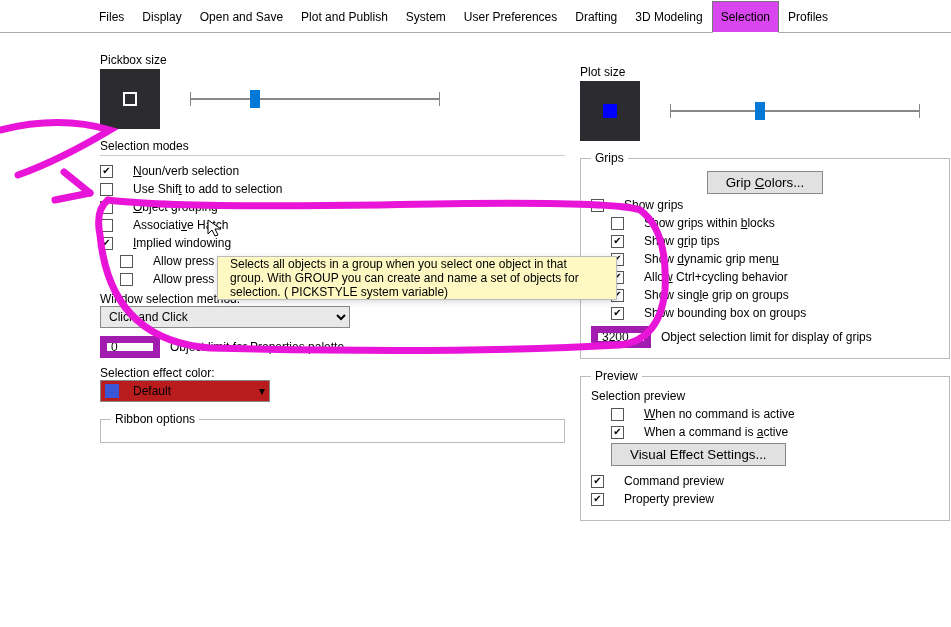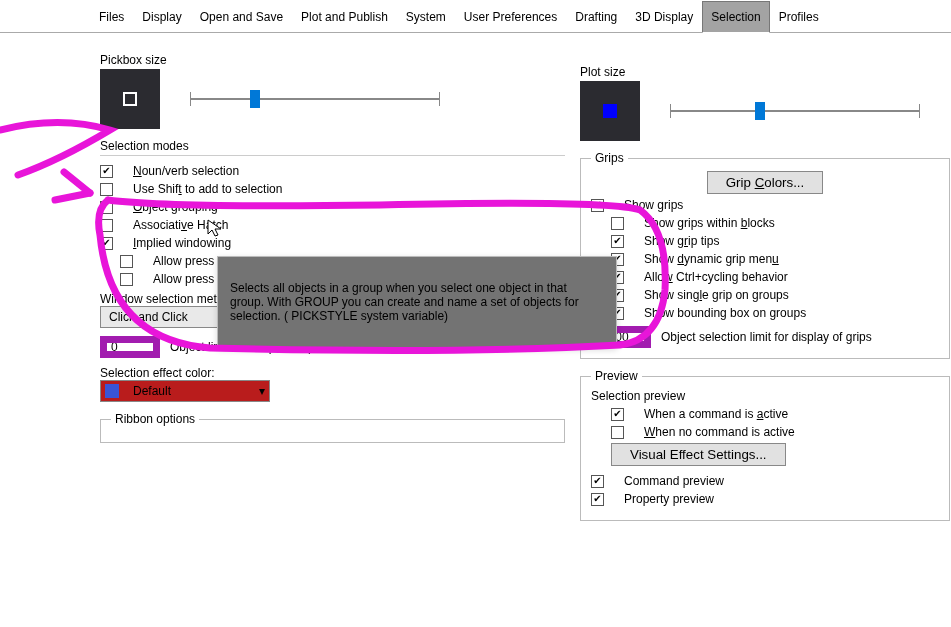--- a/index.html
+++ b/index.html
@@ -24,21 +24,21 @@
   .tab {
     padding: 8px 8px;
     cursor: pointer;
     position: relative;
     top: 1px;
     border: 1px solid transparent;
   }
   .tab.active {
     border: 1px solid #777;
     border-bottom: 1px solid #fff;
-    background: #a3a3a3;
+    background: #d946ef;
   }
   .panelarea {
     position: relative;
     padding: 0 0 0 0;
   }
   .leftcol {
     position: absolute;
     left: 100px;
     top: 16px;
     width: 465px;
@@ -87,43 +87,43 @@
   .sel-wide{width:250px;height:22px;background:#e9e9e9;border:1px solid #888;}
   .sel-med{width:170px;height:22px;background:#b91c1c;border:1px solid #888;}
   .tinput{width:60px;height:22px;}
   .btn {
     background:#e1e1e1;border:1px solid #888;padding:3px 18px;cursor:pointer;
   }
   .tooltip {
     position:absolute;
     left:217px; top:256px;
     width:400px;
-    background:#737373;border:1px solid #bbb;
-    padding:24px 12px;
+    background:#fef9c3;border:1px solid #bbb;
+    padding:0 12px;
     box-shadow:0 2px 6px rgba(0,0,0,.15);
     z-index:50;
   }
   .annot-svg{
     position:absolute;left:0;top:0;pointer-events:none;z-index:100;
   }
   .color-swatch{width:14px;height:14px;background:#3a55d6;display:inline-block;vertical-align:middle;margin-right:4px;}
   .und{ text-decoration: underline; }
 </style>
 </head>
 <body>
 
 <div class="tabstrip">
   <div class="tab">Files</div>
   <div class="tab">Display</div>
   <div class="tab">Open and Save</div>
   <div class="tab">Plot and Publish</div>
   <div class="tab">System</div>
   <div class="tab">User Preferences</div>
   <div class="tab">Drafting</div>
-  <div class="tab">3D Display</div>
+  <div class="tab">3D Modeling</div>
   <div class="tab active">Selection</div>
   <div class="tab">Profiles</div>
 </div>
 
 <div class="panelarea">
   <div class="leftcol">
     <div class="plain-group">
       <div class="group-label">Pickbox size</div>
       <div class="row">
         <div class="preview-swatch">
@@ -246,26 +246,26 @@
       <div class="row" style="margin-top:6px">
         <input class="tinput" type="text" value="3200" style="">
         <span>Object selection limit for display of grips</span>
       </div>
     </fieldset>
 
     <fieldset>
       <legend>Preview</legend>
       <div>Selection preview</div>
       <div class="chk indent1">
-          <span class="chkbox checked"></span>
-          <span>When a command is <span class="und">a</span>ctive</span>
-        </div>
-      <div class="chk indent1">
           <span class="chkbox"></span>
           <span><span class="und">W</span>hen no command is active</span>
+        </div>
+      <div class="chk indent1">
+          <span class="chkbox checked"></span>
+          <span>When a command is <span class="und">a</span>ctive</span>
         </div>
       <div class="indent1" style="margin:4px 0 8px 0">
         <button class="btn">Visual Effect Settings...</button>
       </div>
       <div class="chk">
           <span class="chkbox checked"></span>
           <span>Command preview</span>
         </div>
       <div class="chk">
           <span class="chkbox checked"></span>

